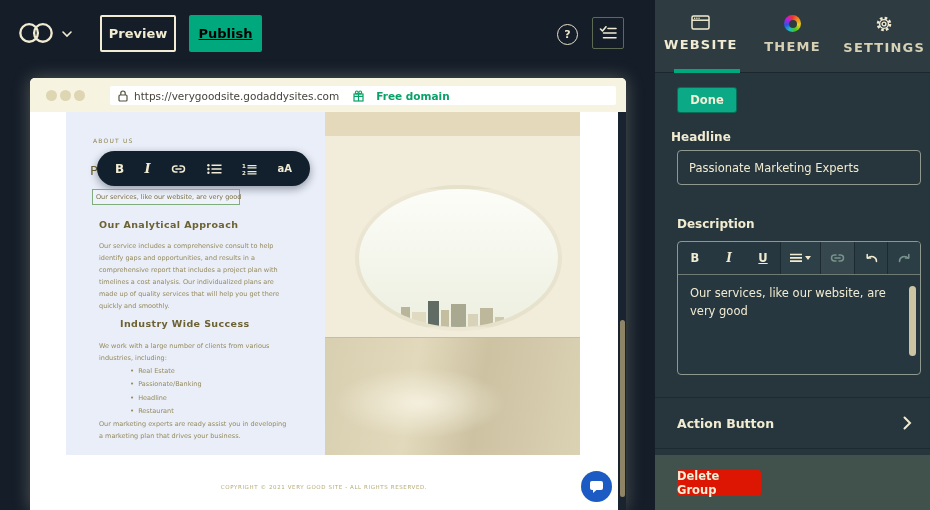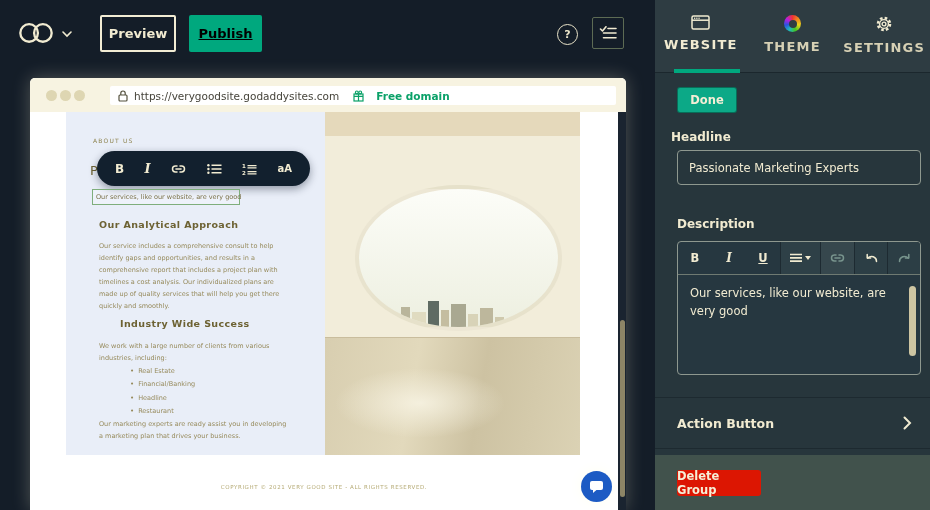--- a/index.html
+++ b/index.html
@@ -236,21 +236,21 @@
     <div class="abs s-title t2">Industry Wide Success</div>
     <div class="abs s-body p2">We work with a large number of clients from various industries, including:</div>
 
     <div class="abs blist">
       <div class="row">
           <span class="d">•</span>
           <span>Real Estate</span>
         </div>
       <div class="row">
           <span class="d">•</span>
-          <span>Financial/Banking</span>
+          <span>Passionate/Banking</span>
         </div>
       <div class="row">
           <span class="d">•</span>
           <span>Headline</span>
         </div>
       <div class="row">
           <span class="d">•</span>
           <span>Restaurant</span>
         </div>
     </div>

